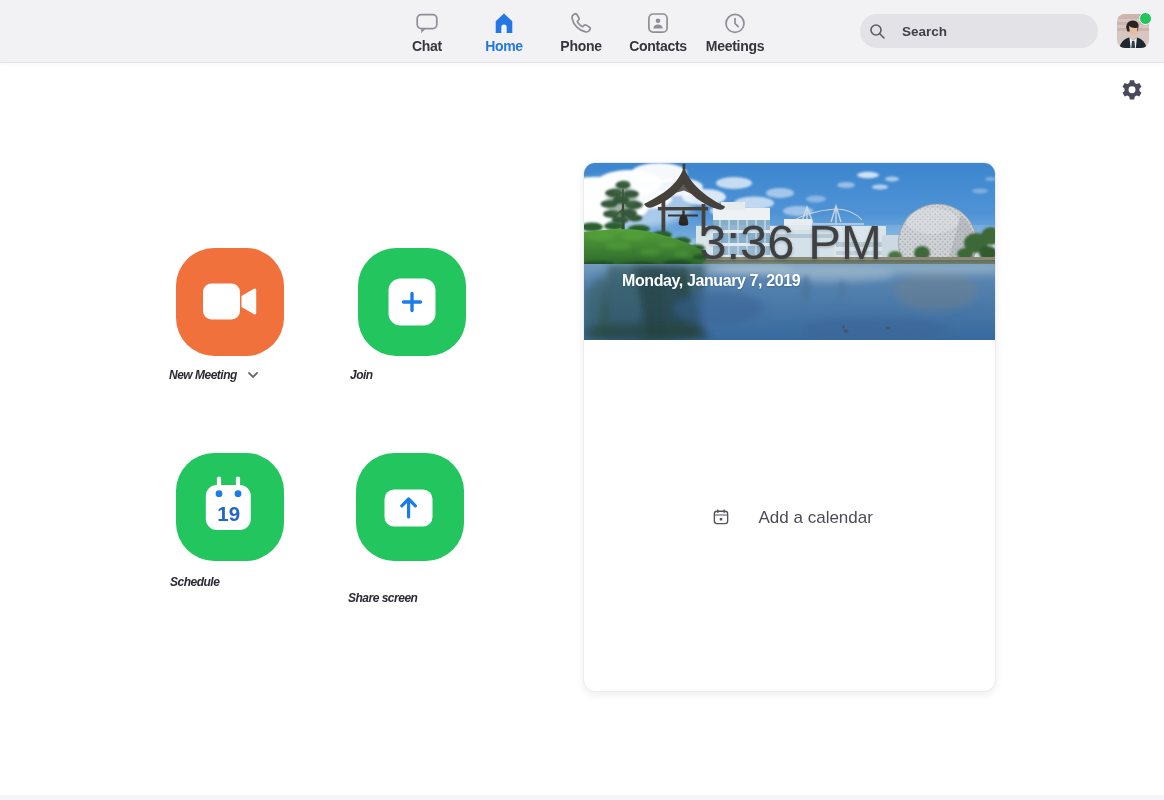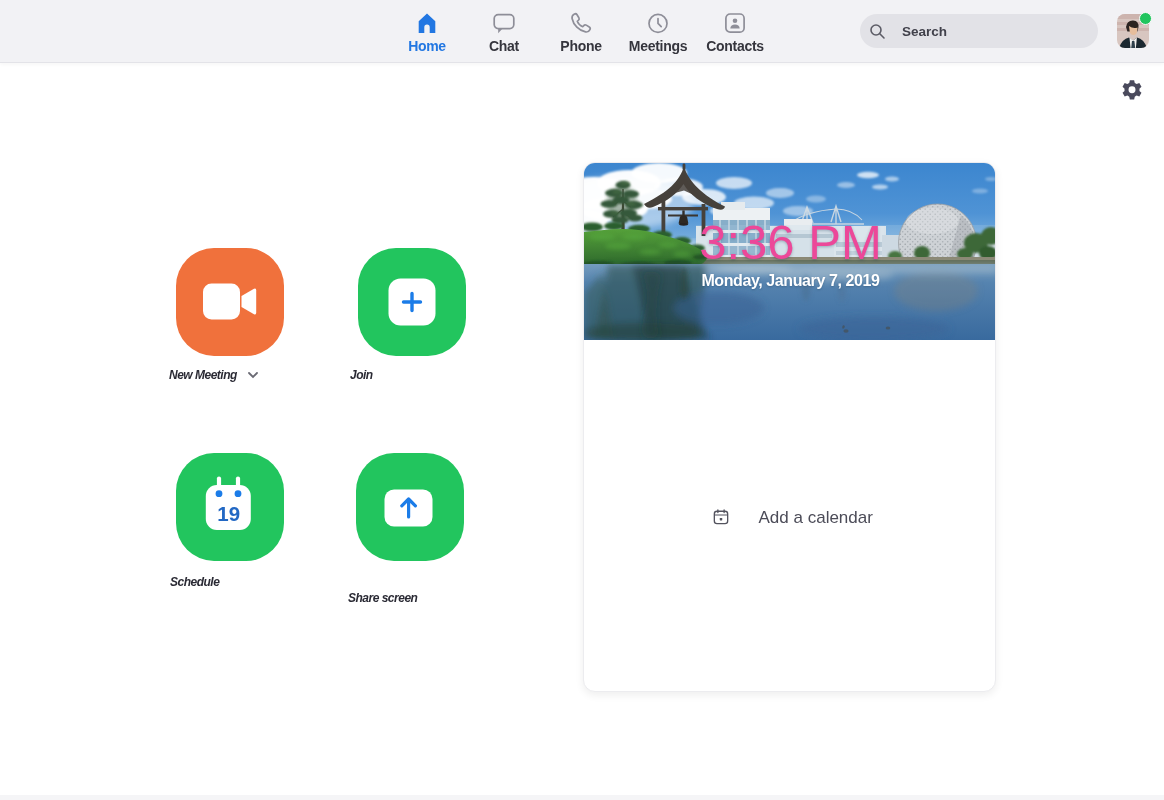--- a/index.html
+++ b/index.html
@@ -34,70 +34,70 @@
   .orange { background:#f0713c; }
   .blabel { position:absolute; font-size:12px; font-weight:bold; color:#2a2a34;
     text-align:left; letter-spacing:-0.5px;font-style:italic; }
 
   
   #card { position:absolute; left:583px; top:162px; width:413px; height:530px;
     border-radius:12px; background:#fff; border:1px solid #ececef;
     box-shadow:0 3px 8px rgba(0,0,0,0.07); overflow:hidden; }
   #photo { position:absolute; left:0; top:0; width:413px; height:177px; }
   #ptime { position:absolute; left:0; top:55px; width:413px; text-align:center;
-    color:#ec4899; font-size:49px; line-height:49px; letter-spacing:0px;
+    color:#404040; font-size:49px; line-height:49px; letter-spacing:0px;
     text-shadow:0 1px 3px rgba(30,60,90,0.35); }
-  #pdate { position:absolute; left:0; top:109px; width:413px; text-align:center;
+  #pdate { position:absolute; left:0; top:109px; width:413px; 
     color:#fff; font-size:16px; font-weight:bold; letter-spacing:-0.4px;
-    text-shadow:0 1px 2px rgba(30,60,90,0.35); }
+    text-shadow:0 1px 2px rgba(30,60,90,0.35);padding-left:38px; }
   #addcal { position:absolute; left:0; top:345px; width:413px; text-align:center; }
   #addcal svg { vertical-align:-2px; margin-left:5px; }
   #addcal span { font-size:17px; color:#4c4c58; margin-left:25px; }
 
   #footer { position:absolute; left:0; bottom:0; width:1164px; height:5px;
     background:#f5f5f7; }
 </style>
 </head>
 <body>
 <div id="page">
   <div id="hdr">
     <div id="nav">
-      <div class="nitem nactive">
-        <svg width="22" height="22" viewBox="0 0 22 22">
-          <path d="M11 1.5 L19.3 9.3 V21 H13.7 V15.2 A 2.7 2.7 0 0 0 8.3 15.2 V21 H2.7 V9.3 Z" fill="#2277e2"></path>
-        </svg>
-        <div class="nlabel">Home</div>
-      </div>
       <div class="nitem">
         <svg width="22" height="22" viewBox="0 0 22 22">
           <rect x="1.2" y="2.6" width="19.6" height="14" rx="4" fill="none" stroke="#8e8e98" stroke-width="1.7"></rect>
           <path d="M5.2 16 L5.2 21.3 L9.8 16.3 Z" fill="#8e8e98"></path>
         </svg>
         <div class="nlabel">Chat</div>
       </div>
+      <div class="nitem nactive">
+        <svg width="22" height="22" viewBox="0 0 22 22">
+          <path d="M11 1.5 L19.3 9.3 V21 H13.7 V15.2 A 2.7 2.7 0 0 0 8.3 15.2 V21 H2.7 V9.3 Z" fill="#2277e2"></path>
+        </svg>
+        <div class="nlabel">Home</div>
+      </div>
       <div class="nitem">
         <svg width="22" height="22" viewBox="0 0 22 22">
           <path d="M5.2 3.1 C6.1 2.6 7 2.9 7.5 3.7 L9.1 6.3 C9.6 7.1 9.4 8 8.7 8.6 L7.7 9.5 C8.5 11.6 10.4 13.5 12.5 14.3 L13.4 13.3 C14 12.6 14.9 12.4 15.7 12.9 L18.3 14.5 C19.1 15 19.4 15.9 18.9 16.8 C18.2 18.2 16.7 19.2 15 18.9 C9.4 17.8 4.2 12.6 3.1 7 C2.8 5.3 3.8 3.8 5.2 3.1 Z" fill="none" stroke="#8e8e98" stroke-width="1.5" stroke-linejoin="round" transform="translate(11,11) scale(1.13) translate(-11,-11)"></path>
         </svg>
         <div class="nlabel">Phone</div>
-      </div>
-      <div class="nitem">
-        <svg width="22" height="22" viewBox="0 0 22 22">
-          <circle cx="11" cy="11.4" r="9" fill="none" stroke="#8e8e98" stroke-width="1.7"></circle>
-          <path d="M11 6.6 V11.4 L14.2 14.6" fill="none" stroke="#8e8e98" stroke-width="1.7" stroke-linecap="round"></path>
-        </svg>
-        <div class="nlabel">Meetings</div>
       </div>
       <div class="nitem">
         <svg width="22" height="22" viewBox="0 0 22 22">
           <rect x="1.9" y="2" width="18.2" height="18.2" rx="4.2" fill="none" stroke="#8e8e98" stroke-width="1.7"></rect>
           <circle cx="11" cy="8.8" r="2.3" fill="#8e8e98"></circle>
           <path d="M6.3 16.6 c0 -2.7 2.1 -4.1 4.7 -4.1 2.6 0 4.7 1.4 4.7 4.1 Z" fill="#8e8e98"></path>
         </svg>
         <div class="nlabel">Contacts</div>
+      </div>
+      <div class="nitem">
+        <svg width="22" height="22" viewBox="0 0 22 22">
+          <circle cx="11" cy="11.4" r="9" fill="none" stroke="#8e8e98" stroke-width="1.7"></circle>
+          <path d="M11 6.6 V11.4 L14.2 14.6" fill="none" stroke="#8e8e98" stroke-width="1.7" stroke-linecap="round"></path>
+        </svg>
+        <div class="nlabel">Meetings</div>
       </div>
     </div>
     <div id="searchbox">
       <svg width="17" height="17" viewBox="0 0 17 17">
         <circle cx="7" cy="7" r="5" fill="none" stroke="#5c5c66" stroke-width="1.6"></circle>
         <path d="M10.8 10.8 L15 15" stroke="#5c5c66" stroke-width="1.6" stroke-linecap="round"></path>
       </svg>
       <span>Search</span>
     </div>
     <div id="avatar">

